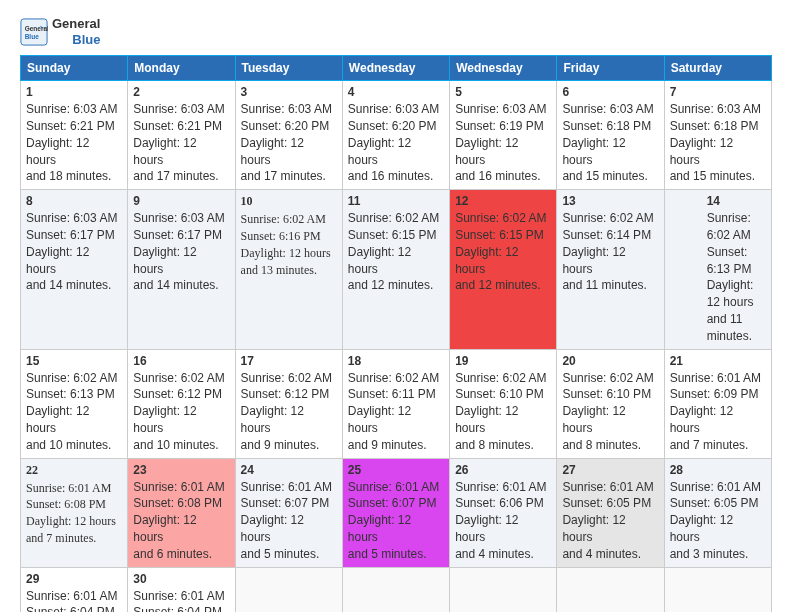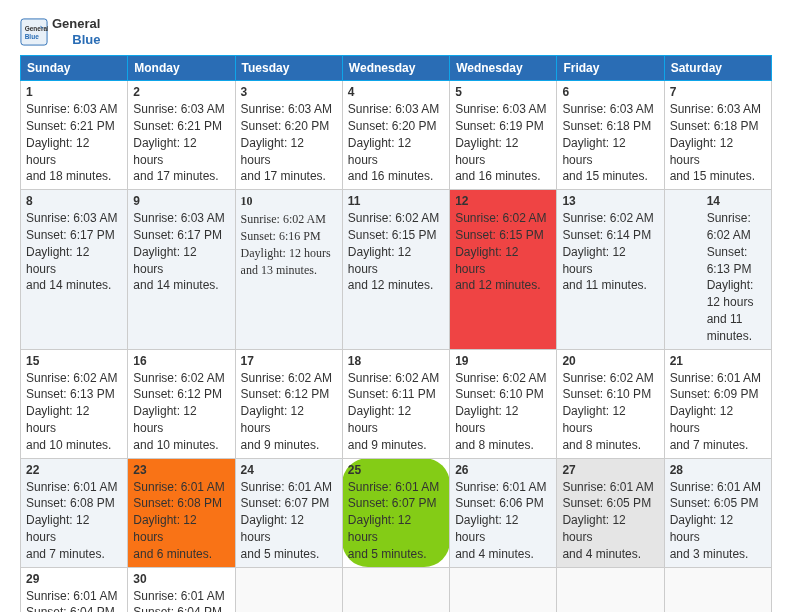--- a/index.html
+++ b/index.html
@@ -208,33 +208,33 @@
           <td>
             <span class="day-num">20</span>
             <div class="day-info">Sunrise: 6:02 AM<br>Sunset: 6:10 PM<br>Daylight: 12 hours <br>and 8 minutes.</div>
           </td>
           <td>
             <span class="day-num">21</span>
             <div class="day-info">Sunrise: 6:01 AM<br>Sunset: 6:09 PM<br>Daylight: 12 hours <br>and 7 minutes.</div>
           </td>
         </tr>
         <tr>
-          <td style="background: rgb(240, 244, 248);">
+          <td style="background: rgb(240, 244, 248); font-family: Liberation Serif, serif;">
             <span class="day-num">22</span>
             <div class="day-info">Sunrise: 6:01 AM<br>Sunset: 6:08 PM<br>Daylight: 12 hours <br>and 7 minutes.</div>
           </td>
-          <td style="background: #f97316;">
+          <td style="background: #fca5a5;">
             <span class="day-num">23</span>
             <div class="day-info">Sunrise: 6:01 AM<br>Sunset: 6:08 PM<br>Daylight: 12 hours <br>and 6 minutes.</div>
           </td>
           <td style="background: rgb(240, 244, 248); margin-left: 24px;">
             <span class="day-num">24</span>
             <div class="day-info">Sunrise: 6:01 AM<br>Sunset: 6:07 PM<br>Daylight: 12 hours <br>and 5 minutes.</div>
           </td>
-          <td style="background: #84cc16; border-radius: 26px;">
+          <td style="background: #d946ef;">
             <span class="day-num">25</span>
             <div class="day-info">Sunrise: 6:01 AM<br>Sunset: 6:07 PM<br>Daylight: 12 hours <br>and 5 minutes.</div>
           </td>
           <td style="background: rgb(240, 244, 248);">
             <span class="day-num">26</span>
             <div class="day-info">Sunrise: 6:01 AM<br>Sunset: 6:06 PM<br>Daylight: 12 hours <br>and 4 minutes.</div>
           </td>
           <td style="background: #e5e5e5;">
             <span class="day-num">27</span>
             <div class="day-info">Sunrise: 6:01 AM<br>Sunset: 6:05 PM<br>Daylight: 12 hours <br>and 4 minutes.</div>

